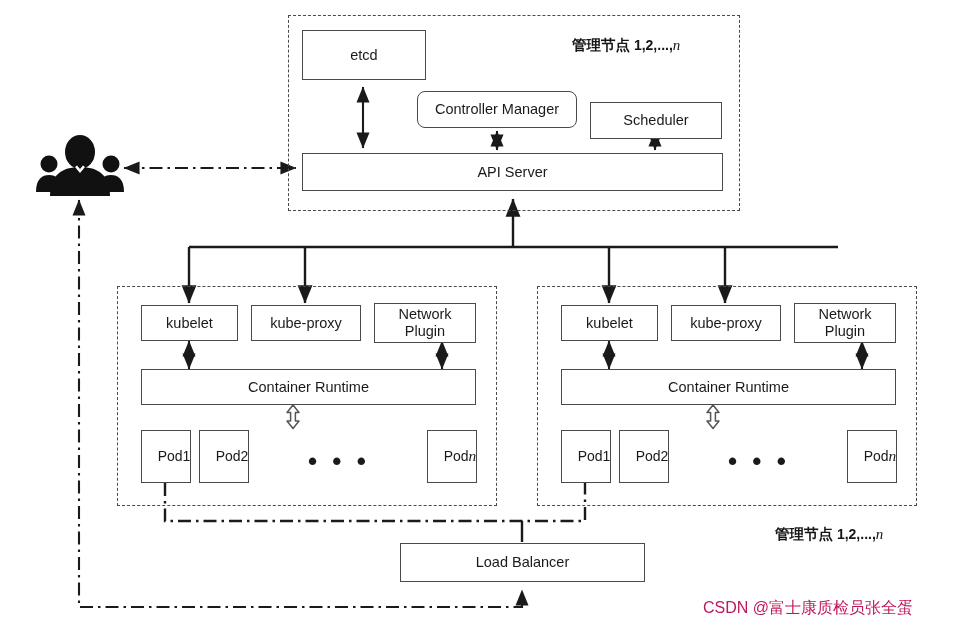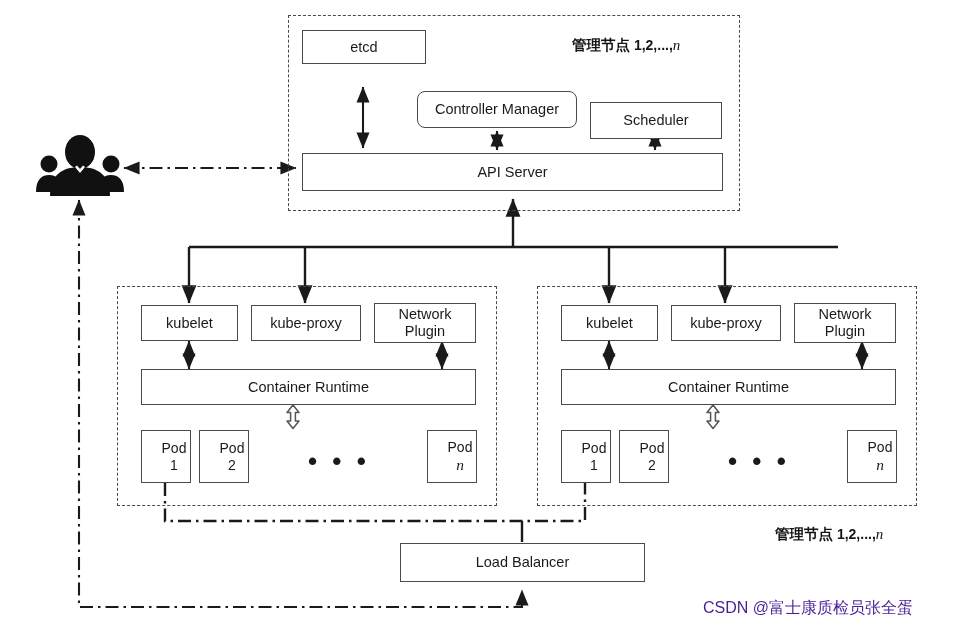--- a/index.html
+++ b/index.html
@@ -62,37 +62,37 @@
     font-style: italic;
     font-weight: normal;
     font-size: 15px;
   }
   .nvar-box {
     font-family: "Liberation Serif", serif;
     font-style: italic;
     font-size: 15.5px;
   }
   .pod-box {
-    flex-direction: column;
+    flex-direction: row;
     font-size: 14px;
     line-height: 1.2;
     padding-left: 16px;
   }
   .ellipsis {
     position: absolute;
     color: #1a1a1a;
     font-size: 26px;
     font-weight: bold;
     letter-spacing: 4px;
     font-family: "Liberation Sans", sans-serif;
     line-height: 1;
   }
   .watermark {
     position: absolute;
-    color: #4c1d95;
+    color: #be185d;
     font-size: 16px;
     white-space: nowrap;
     font-family: "Liberation Sans", sans-serif;
   }
   .people-icon {
     position: absolute;
   }
 </style>
 </head>
 <body>
@@ -186,21 +186,21 @@
 
     <path d="M41,33 L46,39 L51,33 L49,31.5 L46,35 L43,31.5 Z" fill="#ffffff"></path>
   </svg>
 
   <div class="dashed-group" style="left:288px; top:15px; width:452px; height:196px;"></div>
 
   <div class="group-label" style="left:572px; top:36px;">
     <span>管理节点</span><span class="idx"> 1,2,...,</span><span class="nvar">n</span>
   </div>
 
-  <div class="box" style="left:302px; top:30px; width:124px; height:34px;">
+  <div class="box" style="left:302px; top:30px; width:124px; height:50px;">
     <span>etcd</span>
   </div>
 
   <div class="box" style="left:417px; top:91px; width:160px; height:37px;border-radius:8px;">
     <span>Controller Manager</span>
   </div>
 
   <div class="box" style="left:590px; top:91px; width:132px; height:37px;margin-top:11px;">
     <span>Scheduler</span>
   </div>

